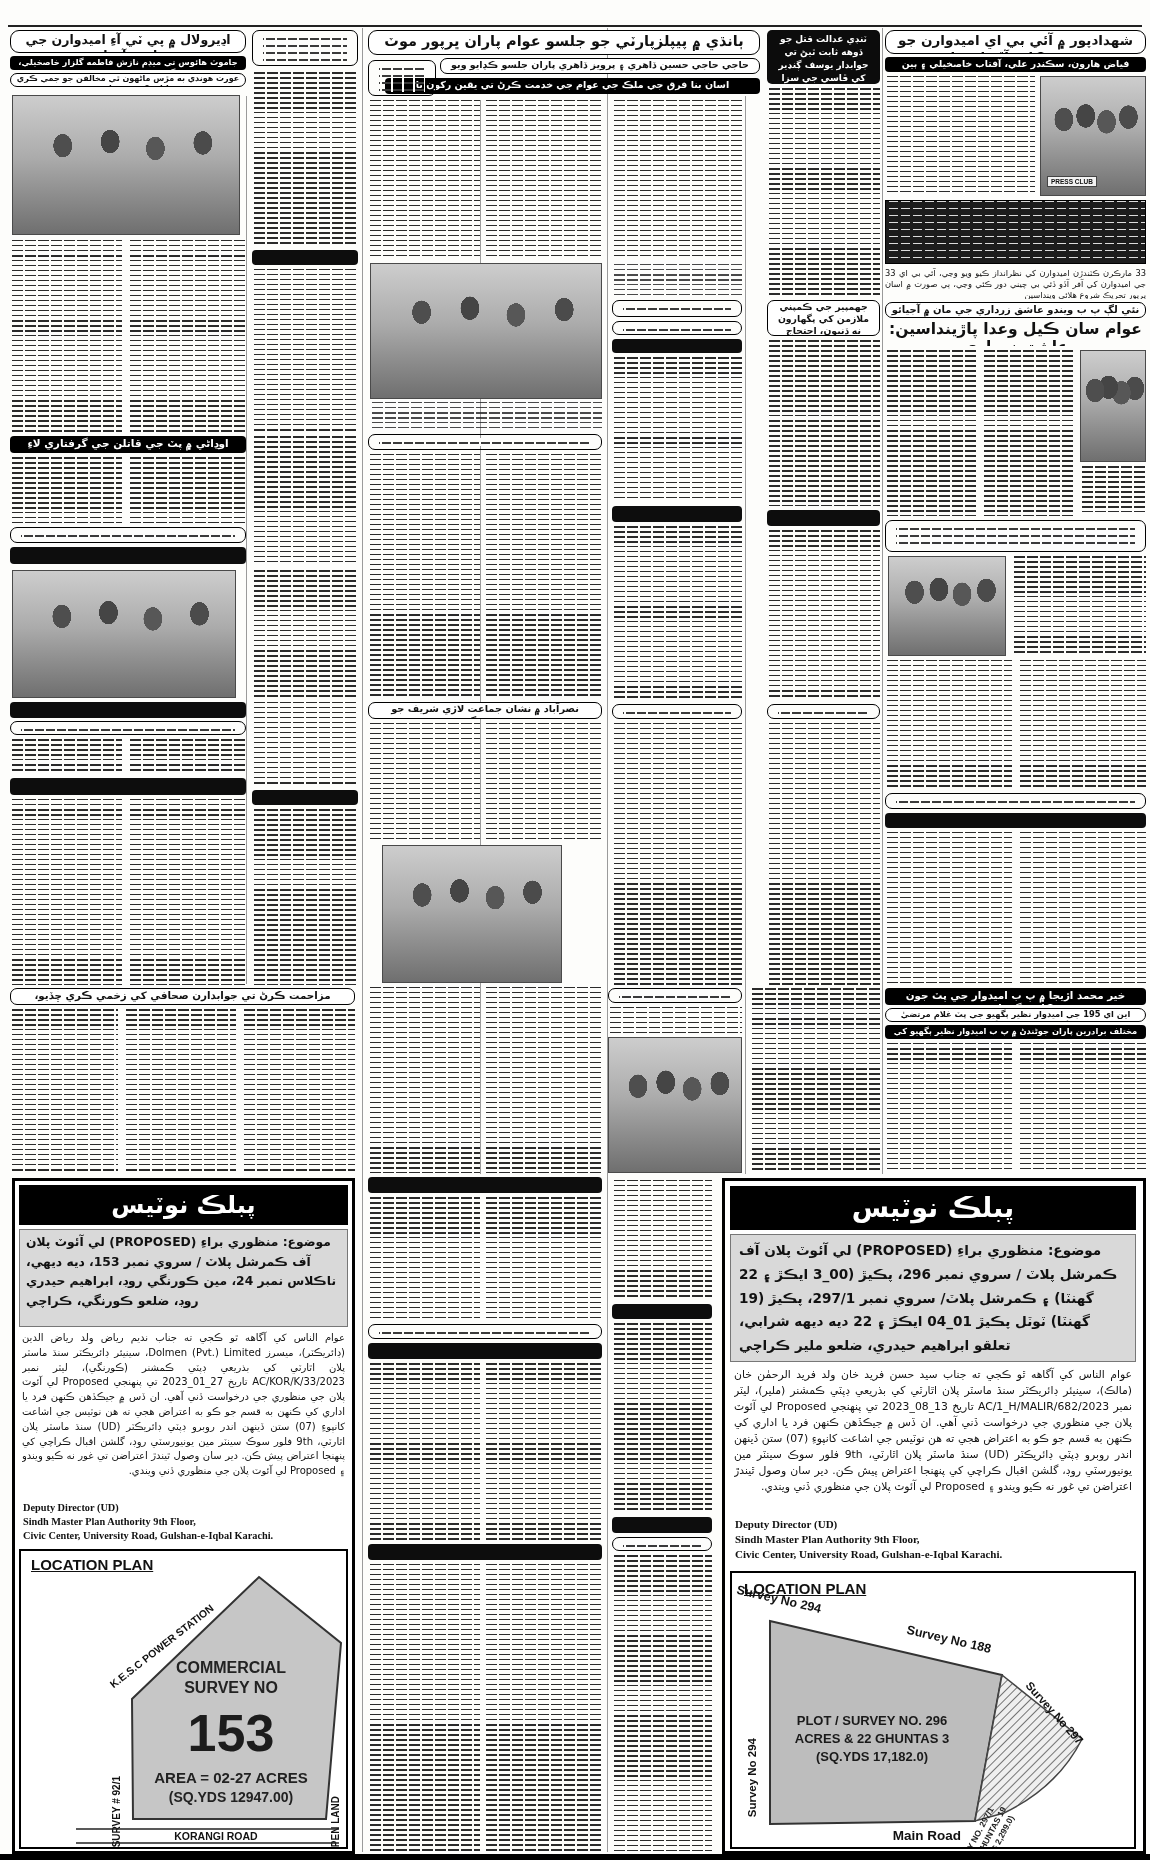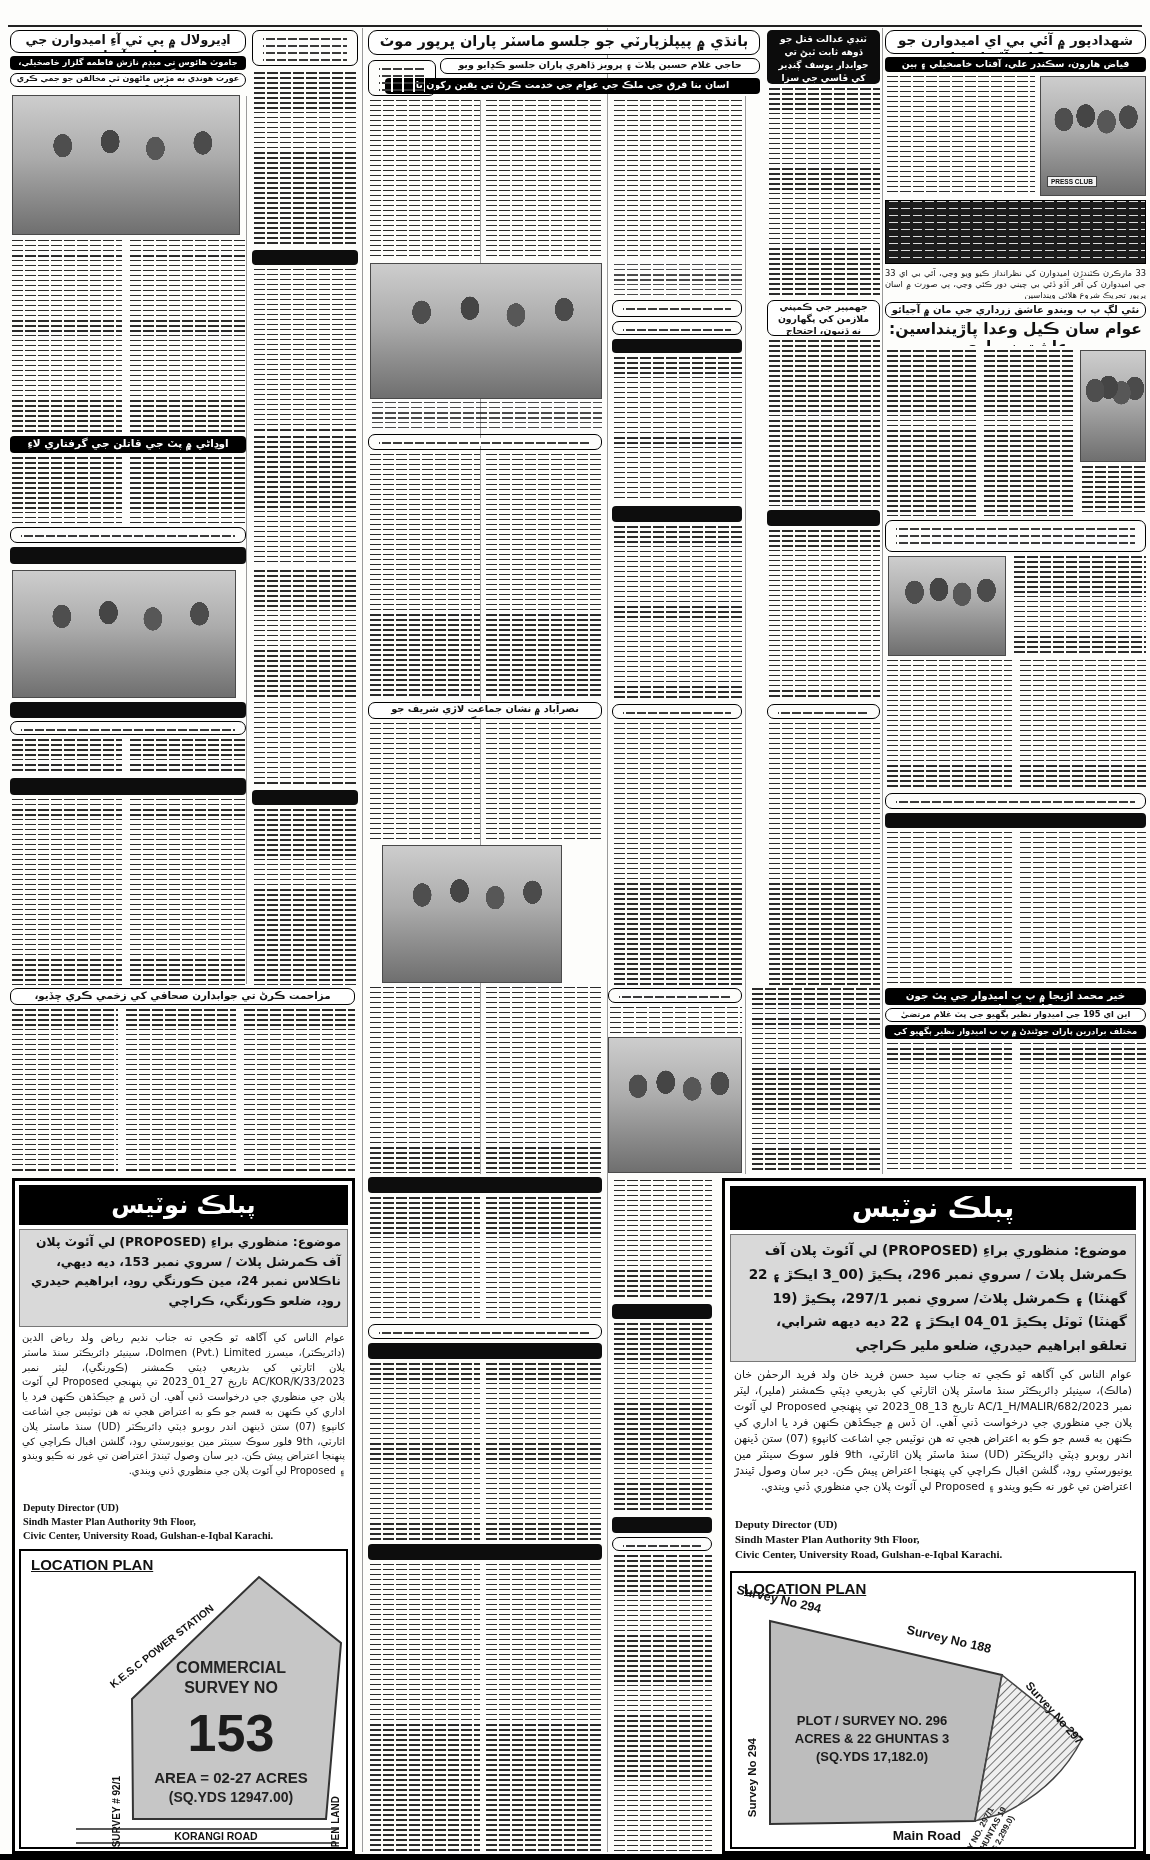--- a/index.html
+++ b/index.html
@@ -35,21 +35,21 @@
        radial-gradient(ellipse 16px 20px at 63% 38%,#575757 58%,transparent 59%),
        radial-gradient(ellipse 16px 20px at 84% 34%,#4b4b4b 58%,transparent 59%),
        linear-gradient(180deg,#cdcdcd 0%,#ababab 45%,#8d8d8d 72%,#6f6f6f 100%);}
   .photo-dark{border:1px solid #000;box-sizing:border-box;background:
        repeating-linear-gradient(90deg,#1c1c1c 0 3px,transparent 3px 12px),
        repeating-linear-gradient(180deg,#dcdcdc 0 1.5px,transparent 1.5px 7px),#1c1c1c;}
   .caption{direction:rtl;text-align:justify;line-height:1.35;}
   
   .notice{border:3px solid #000;background:#fff;box-sizing:border-box;}
   .nhead{background:#000;color:#fff;font-weight:bold;text-align:center;direction:rtl;}
-  .nsubject{background:#d9d9d9;border:1px solid #777;font-weight:bold;text-align:right;
+  .nsubject{background:#d9d9d9;border:1px solid #777;font-weight:bold;text-align:left;
         direction:rtl;box-sizing:border-box;}
   .nbody{direction:rtl;text-align:justify;line-height:1.48;}
   .nsign{direction:ltr;text-align:left;font-family:"Liberation Serif",serif;
         font-weight:bold;line-height:1.35;}
   .planbox{border:2px solid #000;box-sizing:border-box;background:#fff;padding-left:25px;}
   .plantitle{font-family:"Liberation Sans",sans-serif;font-weight:bold;
         text-decoration:underline;direction:ltr;}
   svg text{font-family:"Liberation Sans",sans-serif;}
   .bottombar{background:#000;}
 </style>
@@ -96,22 +96,22 @@
   <div class="abs sim" style="left:128px;top:799px;width:118px;height:186px;"></div>
   <div class="abs sim" style="left:252px;top:702px;width:106px;height:84px;"></div>
   <div class="abs simbar" style="left:252px;top:790px;width:106px;height:15px;"></div>
   <div class="abs sim" style="left:252px;top:809px;width:106px;height:176px;"></div>
 
   <div class="abs boxh clip" style="left:10px;top:988px;width:345px;height:17px;font-size:10.3px;">مزاحمت ڪرڻ تي جوابدارن صحافي کي زخمي ڪري ڇڏيو، اسپتال منتقل</div>
   <div class="abs sim" style="left:10px;top:1009px;width:108px;height:164px;"></div>
   <div class="abs sim" style="left:124px;top:1009px;width:112px;height:164px;"></div>
   <div class="abs sim" style="left:242px;top:1009px;width:113px;height:164px;"></div>
 
-  <div class="abs h1 clip" style="left:368px;top:30px;width:392px;height:25px;font-size:14.5px;">ٻانڌي ۾ پيپلزپارٽي جو جلسو ماسٽر پاران ڀرپور موٽ</div>
-  <div class="abs boxh clip" style="left:440px;top:58px;width:320px;height:16px;font-size:9.5px;">حاجي غلام حسين پلاٽ ۽ پرويز ڏاهري پاران جلسو ڪڍايو ويو</div>
+  <div class="abs h1 clip" style="left:368px;top:30px;width:392px;height:25px;font-size:14.5px;">ٻانڌي ۾ پيپلزپارٽي جو جلسو عوام پاران ڀرپور موٽ</div>
+  <div class="abs boxh clip" style="left:440px;top:58px;width:320px;height:16px;font-size:9.5px;">حاجي حاجي حسين ڏاهري ۽ پرويز ڏاهري پاران جلسو ڪڍايو ويو</div>
   <div class="abs barw clip" style="left:385px;top:78px;width:375px;height:16px;font-size:9.5px;">اسان بنا فرق جي ملڪ جي عوام جي خدمت ڪرڻ تي يقين رکون ٿا</div>
   <div class="abs simbox" style="left:368px;top:60px;width:68px;height:36px;"></div>
   <div class="abs sim" style="left:368px;top:100px;width:112px;height:160px;"></div>
   <div class="abs sim" style="left:484px;top:100px;width:118px;height:160px;"></div>
   <div class="abs photo" style="left:370px;top:263px;width:232px;height:136px;"></div>
   <div class="abs sim sim-lt" style="left:370px;top:402px;width:232px;height:28px;"></div>
   <div class="abs simbox" style="left:368px;top:434px;width:234px;height:16px;"></div>
   <div class="abs sim" style="left:368px;top:454px;width:112px;height:244px;"></div>
   <div class="abs sim" style="left:484px;top:454px;width:118px;height:244px;"></div>
   <div class="abs boxh clip" style="left:368px;top:702px;width:234px;height:17px;font-size:9.8px;">نصرآباد ۾ نشان جماعت لاڙي شريف جو اجلاس، ڪارڪردگي جو جائزو</div>

